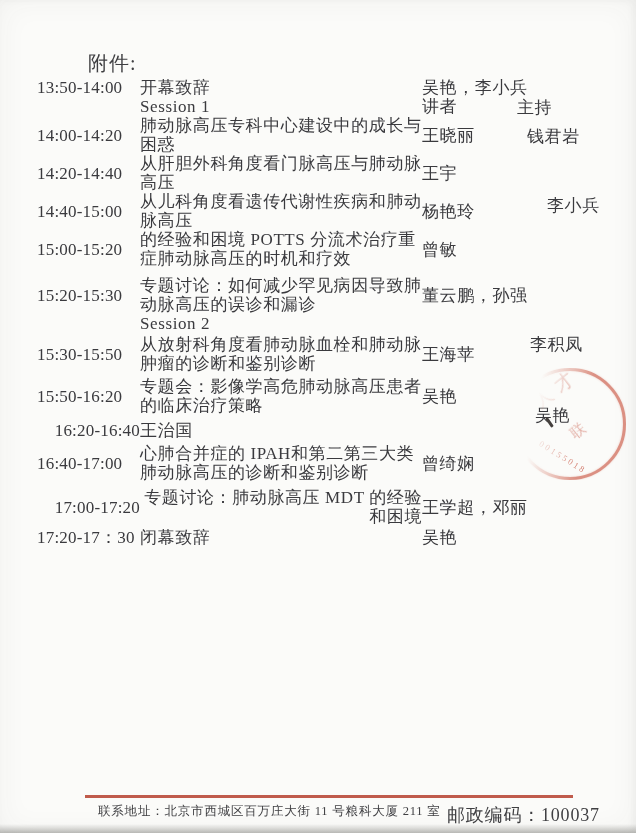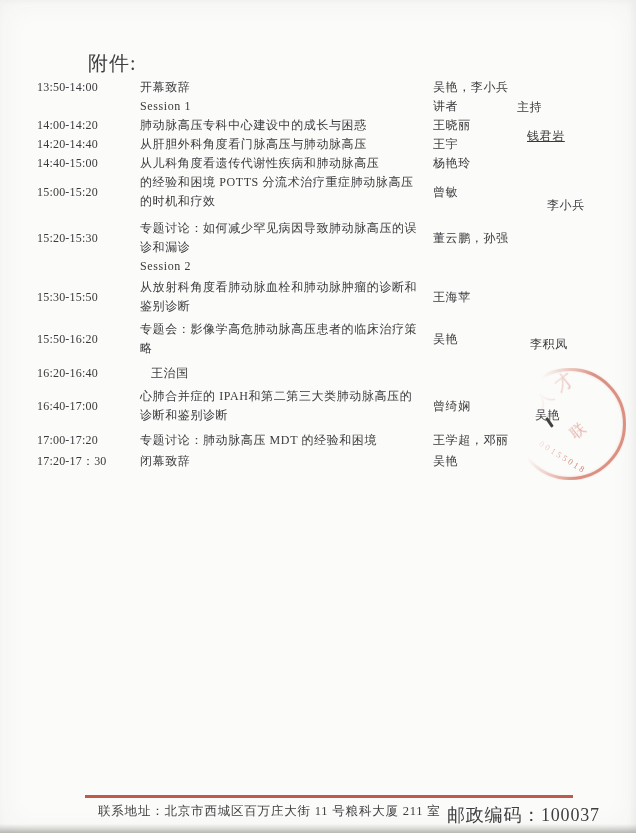--- a/index.html
+++ b/index.html
@@ -17,31 +17,31 @@
     position:absolute;left:0;right:0;bottom:0;height:9px;
     background:linear-gradient(to bottom, rgba(90,90,85,0.0), rgba(90,90,85,0.38));
   }
   .attachment{
     position:absolute;left:88px;top:50px;
     font-size:20px;letter-spacing:1px;color:#3f3f42;
   }
   
   .schedule{
     position:absolute;left:37px;top:78px;width:590px;
-    font-size:12px;line-height:19px;letter-spacing:0.6px;
+    font-size:17px;line-height:19px;letter-spacing:0.6px;
   }
   .row{display:flex;align-items:center;}
   .cell-time{width:103px;flex:0 0 103px;white-space:nowrap;letter-spacing:0.2px;}
   .cell-topic{width:282px;flex:0 0 282px;}
-  .cell-speaker{margin-left:11px;white-space:nowrap;}
+  .cell-speaker{white-space:nowrap;}
   .session-row .cell-topic{text-align:left;padding-right:60px;box-sizing:border-box;}
-  .m8{margin-top:8px;} .m2{margin-top:2px;} .m4{margin-top:4px;} .m6{margin-top:6px;}
+  .m8{margin-top:8px;} .m2{margin-top:2px;} .m4{margin-top:4px;} .m6{margin-top:6px;text-align:right;}
   .hdr-moderator{position:absolute;left:480px;top:20px;white-space:nowrap;}
   .moderator{position:absolute;white-space:nowrap;}
-  .mod-0{left:490px;top:49px;text-decoration:underline;}
+  .mod-0{left:490px;top:49px;}
   .mod-1{left:510px;top:118px;}
   .mod-2{left:493px;top:257px;}
   .mod-3{left:498px;top:328px;}
   
   .stamp{
     position:absolute;left:514px;top:368px;width:112px;height:112px;
     -webkit-mask-image:linear-gradient(100deg, rgba(0,0,0,0) 22%, rgba(0,0,0,0.55) 45%, #000 62%);
     mask-image:linear-gradient(100deg, rgba(0,0,0,0) 22%, rgba(0,0,0,0.55) 45%, #000 62%);
   }
   .stamp-ring{

